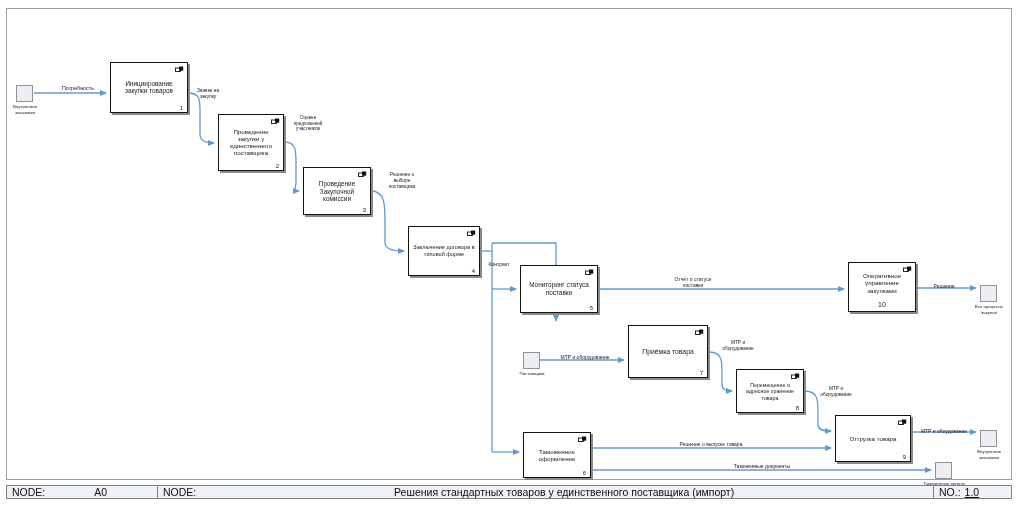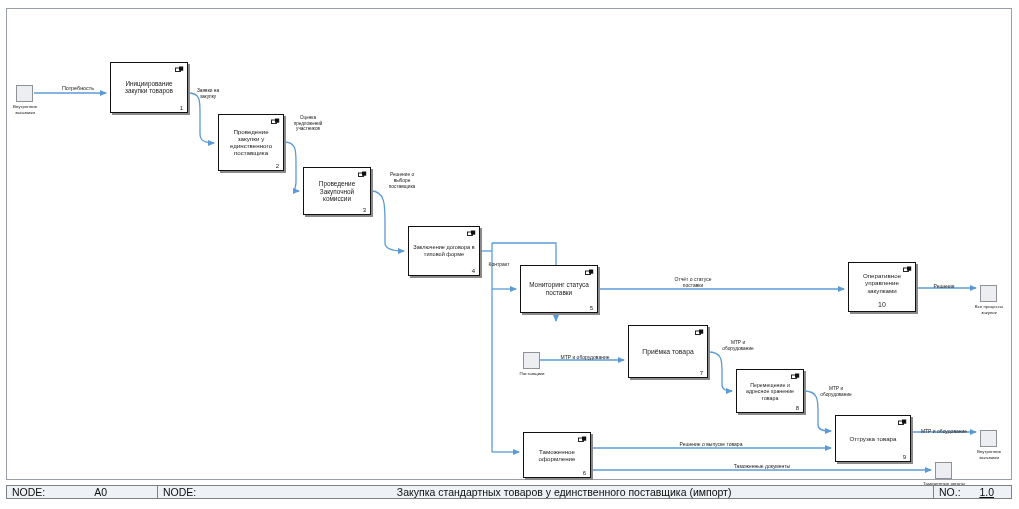--- a/index.html
+++ b/index.html
@@ -112,21 +112,21 @@
     box-sizing: border-box;
     height: 100%;
     padding: 0 5px;
   }
   .fcell + .fcell { border-left: 1px solid #7c8186; }
   #f-node  { width: 150px; }
   #f-title { flex: 1 1 auto; }
   #f-no    { width: 78px; }
   .fkey { margin-right: 4px; }
   .fval-center { flex: 1 1 auto; text-align: center; }
-  .fval-right  { flex: 1 1 auto; text-align: right; padding-right: 12px; text-decoration: underline; }
+  .fval-right  { flex: 1 1 auto; text-align: left; padding-right: 12px; text-decoration: underline; }
 </style>
 </head>
 <body>
 
 <div id="canvas">
 
   <div id="frame"></div>
 
   <svg id="wires" viewBox="0 0 1019 509" xmlns="http://www.w3.org/2000/svg">
     <defs>
@@ -316,21 +316,21 @@
   <div class="flab" style="left:908px; top:428px; width:72px; font-size:5.0px;">МТР и обоудование</div>
   <div class="flab" style="left:710px; top:463px; width:104px; font-size:5.0px;">Таможенные документы</div>
 
   <div id="footer">
     <div class="fcell" id="f-node">
       <span class="fkey">NODE:</span>
       <span class="fval-center">A0</span>
     </div>
     <div class="fcell" id="f-title">
       <span class="fkey">NODE:</span>
-      <span class="fval-center">Закупка стандартных товаров у единственного поставщика (импорт)</span>
+      <span class="fval-center">Решения стандартных товаров у единственного поставщика (импорт)</span>
     </div>
     <div class="fcell" id="f-no">
       <span class="fkey">NO.:</span>
       <span class="fval-right">1.0</span>
     </div>
   </div>
 
 </div>
 
 </body></html>

